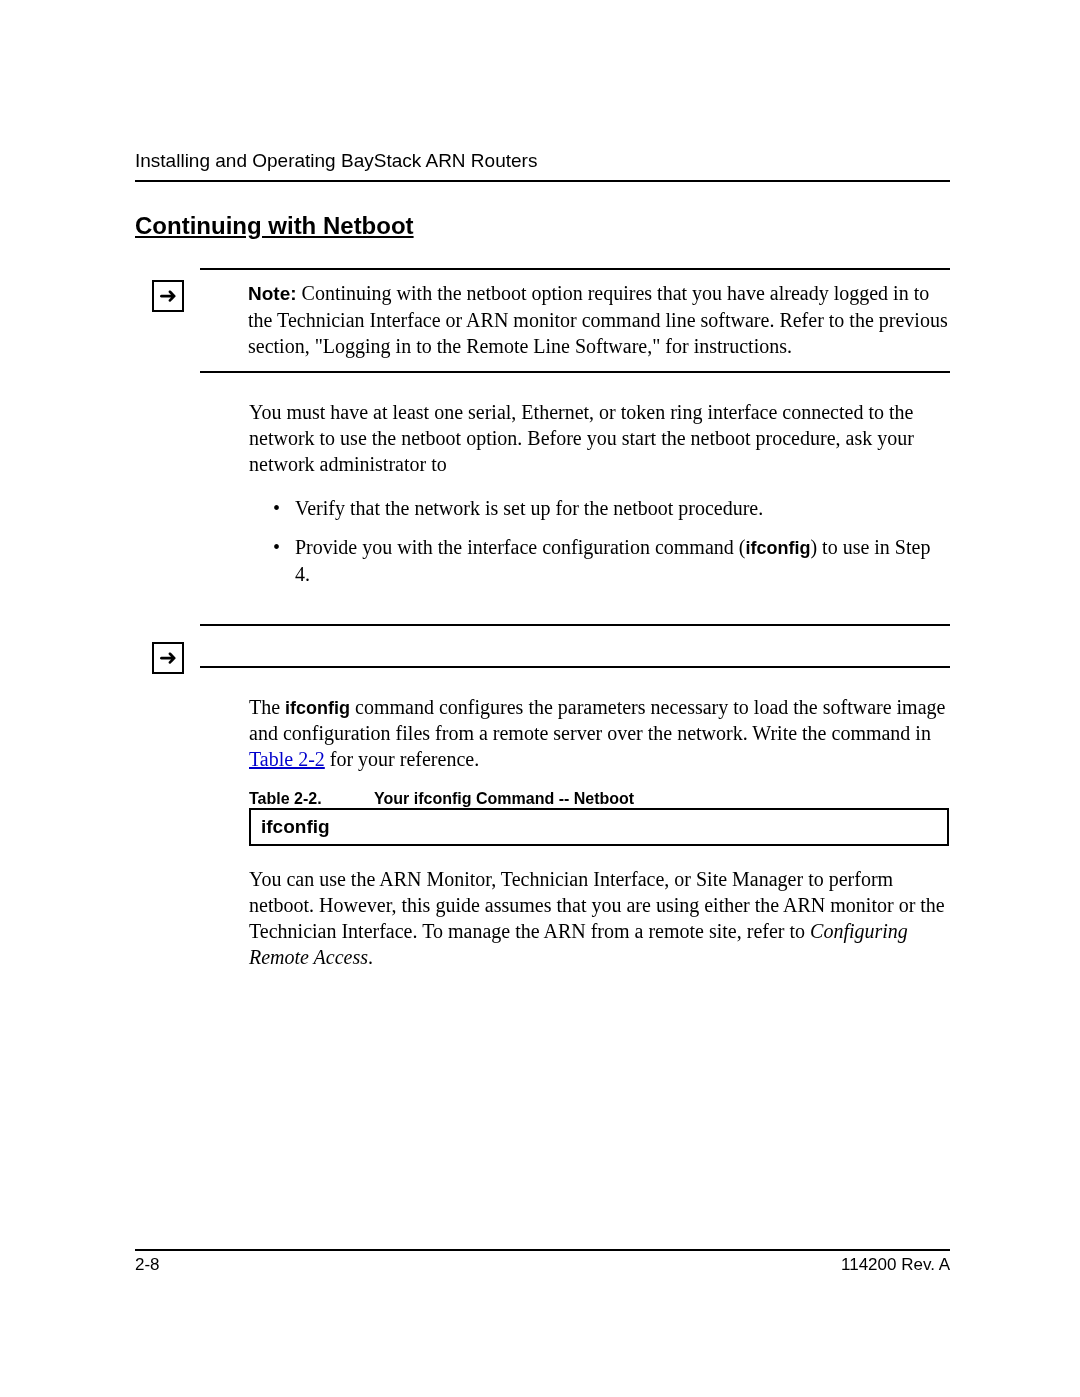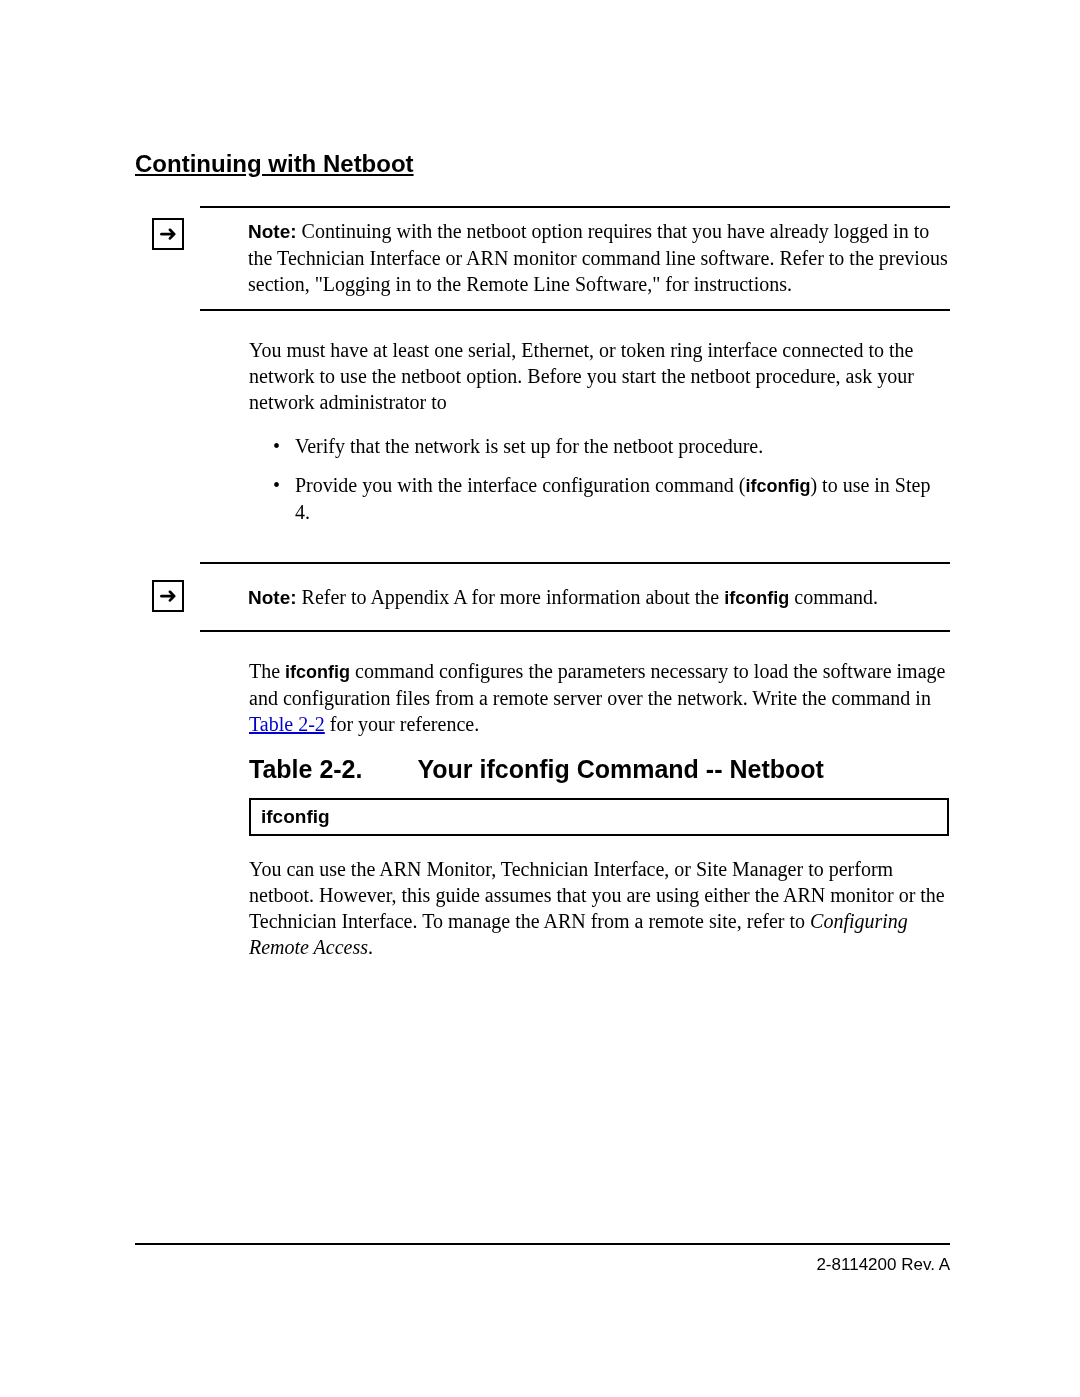--- a/index.html
+++ b/index.html
@@ -90,22 +90,22 @@
     }
     .bold-inline {
       font-weight: bold;
       font-family: Arial, Helvetica, sans-serif;
       font-size: 18px;
     }
     .table-caption {
       margin-left: 114px;
       font-family: Arial, Helvetica, sans-serif;
       font-weight: bold;
-      font-size: 25px;
-      margin-bottom: 14px;
+      font-size: 16px;
+      margin-bottom: 0;
       margin-top: 4px;
     }
     .table-caption .cap-title {
       margin-left: 48px;
     }
     .ifconfig-table {
       margin-left: 114px;
       border: 2px solid #000;
       border-collapse: collapse;
       width: 700px;
@@ -123,37 +123,38 @@
     }
     .italic {
       font-style: italic;
     }
     .footer {
       position: absolute;
       bottom: 122px;
       left: 135px;
       right: 130px;
       border-top: 2px solid #000;
-      padding-top: 10px;
+      padding-top: 4px;
       font-family: Arial, Helvetica, sans-serif;
       font-size: 17px;
       display: flex;
-      justify-content: flex-end;
+      justify-content: space-between;
     }
     .note-single {
       font-size: 20px;
       line-height: 1.3;
       margin-left: 48px;
     }
   </style>
 </head>
 <body>
 
 <div class="page">
 
+  <div class="header-line">Installing and Operating BayStack ARN Routers</div>
 
   <h2 class="section-title">Continuing with Netboot</h2>
 
   <div class="note-block">
     <div class="note-icon">➜</div>
     <div class="note-text">
       <span class="bold">Note:</span>
       <span>Continuing with the netboot option requires that you have already logged in to the Technician Interface or ARN monitor command line software. Refer to the previous section, "Logging in to the Remote Line Software," for instructions.</span>
     </div>
   </div>
@@ -164,24 +165,20 @@
     <li>
       <span>Verify that the network is set up for the netboot procedure.</span>
     </li>
     <li>
       <span>Provide you with the interface configuration command (</span><span class="bold-inline">ifconfig</span><span>) to use in Step 4.</span>
     </li>
   </ul>
 
   <div class="note-block" style="padding:20px 0;">
     <div class="note-icon" style="top:16px;">➜</div>
-    <div class="note-single">
-      <span class="bold" style="font-family:Arial,Helvetica,sans-serif;font-size:19px;font-weight:bold;">Note:</span>
-      <span>Refer to Appendix A for more information about the </span><span class="bold-inline">ifconfig</span><span> command.</span>
-    </div>
   </div>
 
   <p class="body-text">
     <span>The </span><span class="bold-inline">ifconfig</span><span> command configures the parameters necessary to load the software image and configuration files from a remote server over the network. Write the command in </span><span class="link">Table 2-2</span><span> for your reference.</span>
   </p>
 
   <div class="table-caption">
     <span>Table 2-2.</span>
     <span class="cap-title">Your ifconfig Command -- Netboot</span>
   </div>

